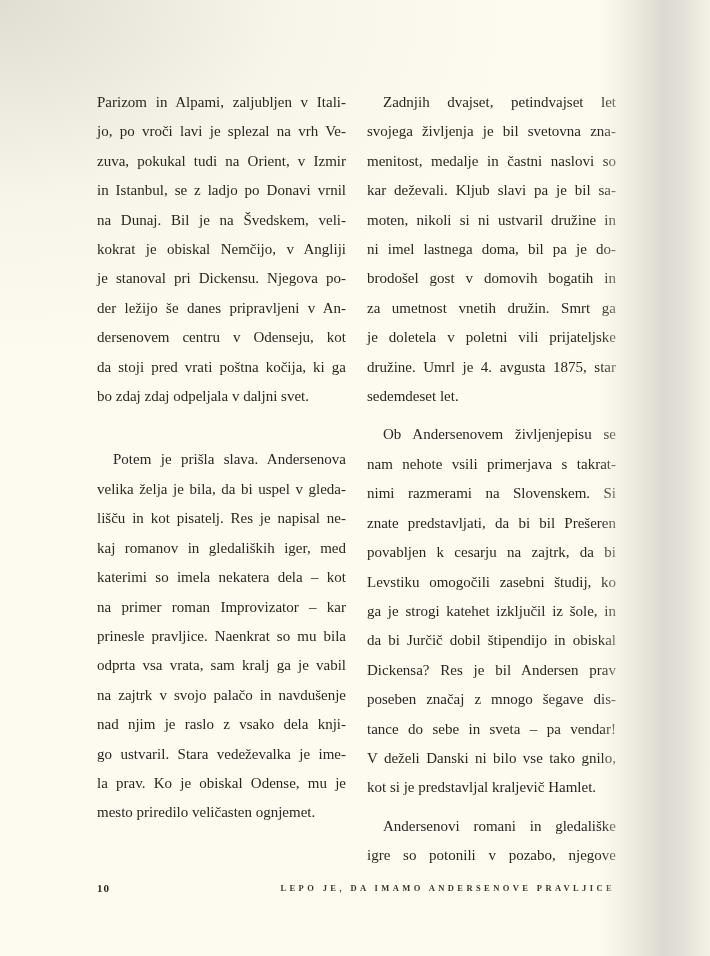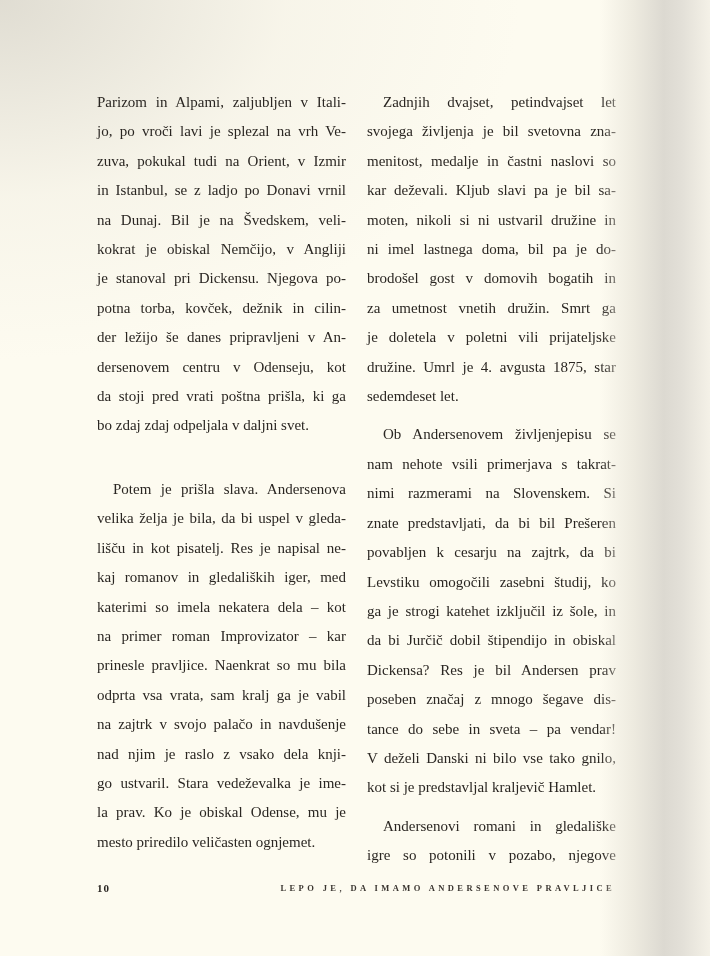--- a/index.html
+++ b/index.html
@@ -50,24 +50,23 @@
 <div class="page">
   <div class="column col-left">
       <div class="para" style="margin-top: 0px;">
         <span class="line">Parizom in Alpami, zaljubljen v Itali-</span>
         <span class="line">jo, po vroči lavi je splezal na vrh Ve-</span>
         <span class="line">zuva, pokukal tudi na Orient, v Izmir</span>
         <span class="line">in Istanbul, se z ladjo po Donavi vrnil</span>
         <span class="line">na Dunaj. Bil je na Švedskem, veli-</span>
         <span class="line">kokrat je obiskal Nemčijo, v Angliji</span>
         <span class="line">je stanoval pri Dickensu. Njegova po-</span>
-        <span class="line">potna torba, kovček, dežnik in cilin-</span>
         <span class="line">der ležijo še danes pripravljeni v An-</span>
         <span class="line">dersenovem centru v Odenseju, kot</span>
-        <span class="line">da stoji pred vrati poštna prišla, ki ga</span>
+        <span class="line">da stoji pred vrati poštna kočija, ki ga</span>
         <span class="line last">bo zdaj zdaj odpeljala v daljni svet.</span>
       </div>
       <div class="para indent" style="text-indent: 0px;">
         <span class="line" style="padding-left: 16px; margin-top: 34px;">Potem je prišla slava. Andersenova</span>
         <span class="line">velika želja je bila, da bi uspel v gleda-</span>
         <span class="line">lišču in kot pisatelj. Res je napisal ne-</span>
         <span class="line">kaj romanov in gledaliških iger, med</span>
         <span class="line">katerimi so imela nekatera dela – kot</span>
         <span class="line">na primer roman <span class="ital">Improvizator</span> – kar</span>
         <span class="line">prinesle pravljice. Naenkrat so mu bila</span>

